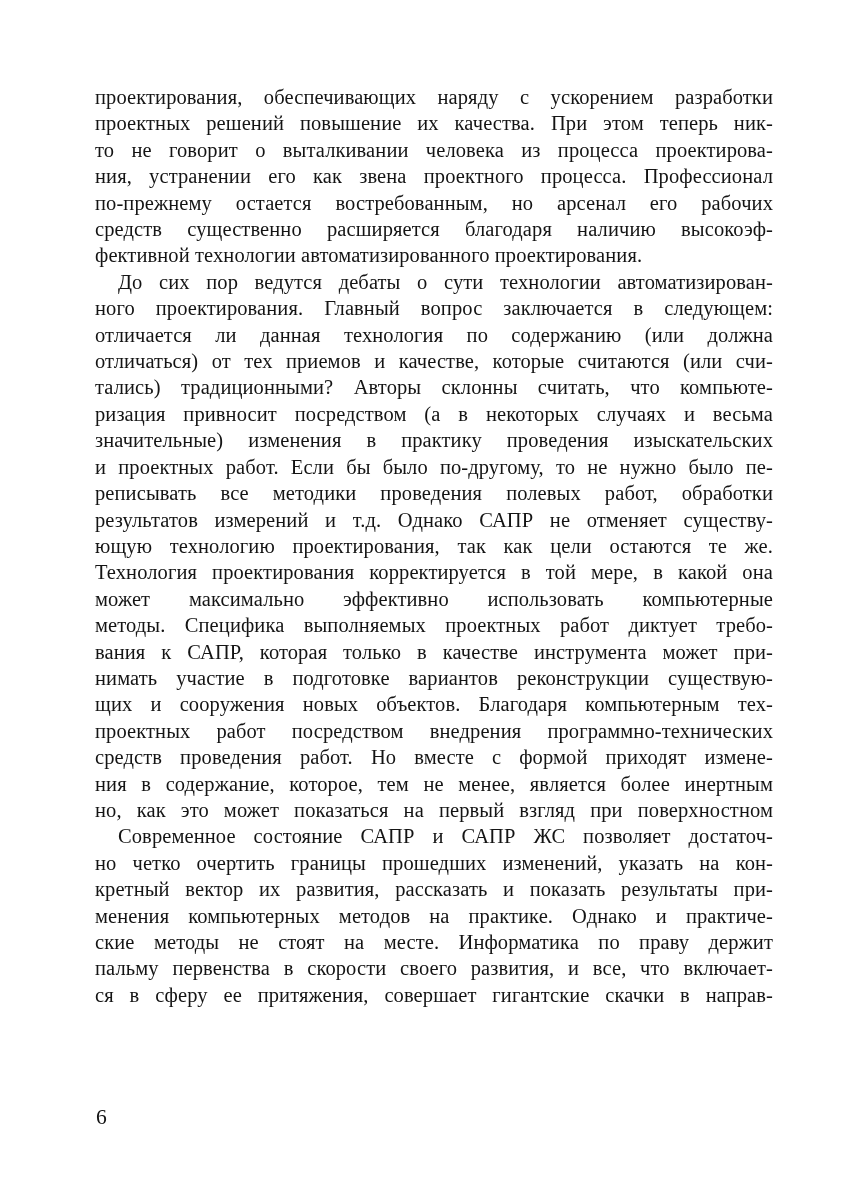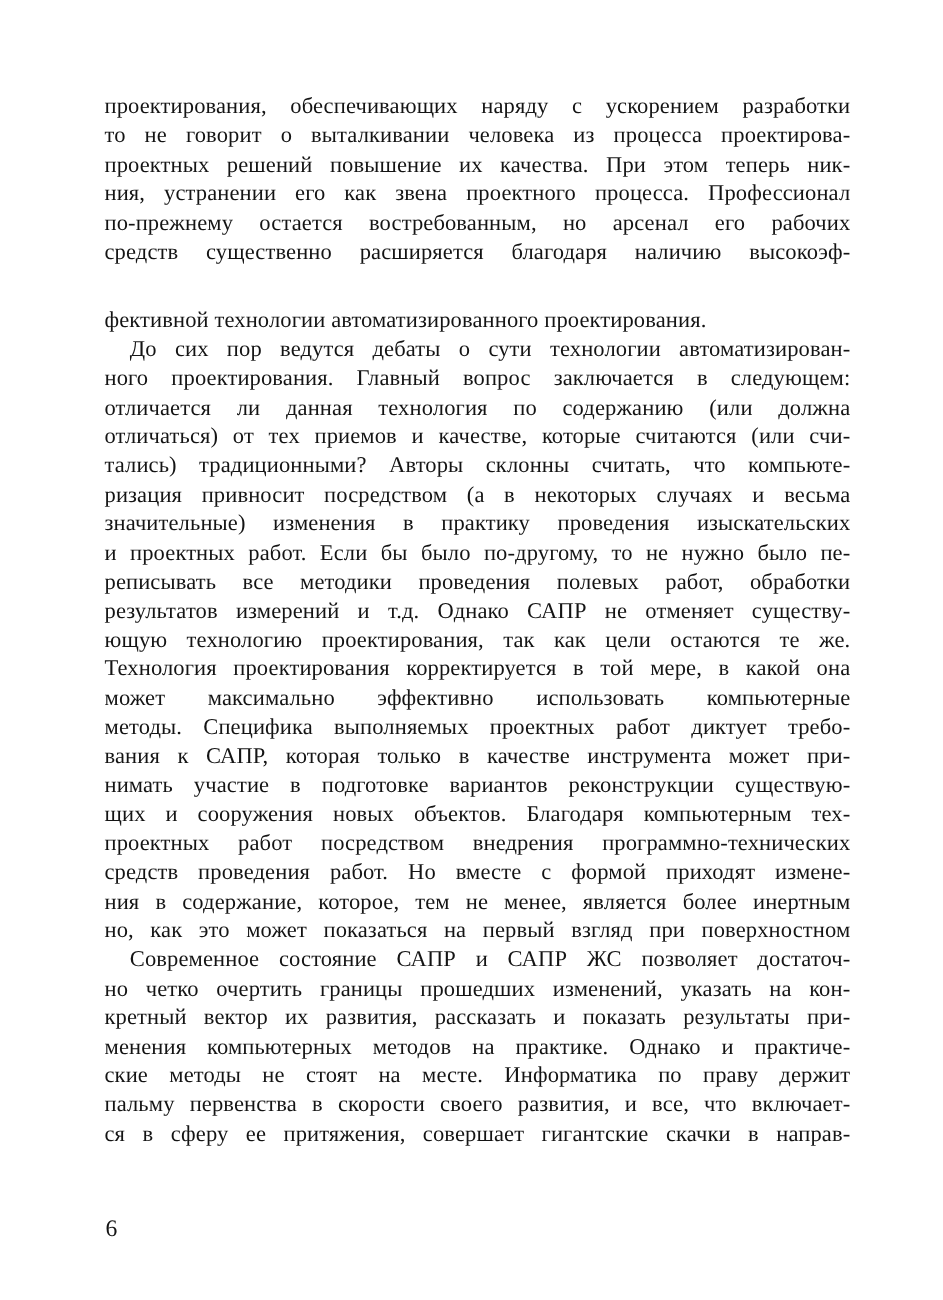--- a/index.html
+++ b/index.html
@@ -28,42 +28,41 @@
   }
   .line {
     font-size: 20.5px;
     line-height: 26.4px;
     text-align: justify;
     text-align-last: justify;
     letter-spacing: 0.1px;
   }
   .line.para-end {
     text-align-last: left;
-    margin-top: 36px;
   }
   .line.first-line {
     text-indent: 23px;
   }
   .page-number {
     position: absolute;
     left: 96px;
     top: 1104px;
     font-size: 21.5px;
     line-height: 26px;
   }
 </style>
 </head>
 <body>
 
 <div class="page">
   <div class="text-block">
       <div class="paragraph">
         <div class="line">проектирования, обеспечивающих наряду с ускорением разработки</div>
+        <div class="line">проектных решений повышение их качества. При этом теперь ник-</div>
         <div class="line">то не говорит о выталкивании человека из процесса проектирова-</div>
-        <div class="line">проектных решений повышение их качества. При этом теперь ник-</div>
         <div class="line">ния, устранении его как звена проектного процесса. Профессионал</div>
         <div class="line">по-прежнему остается востребованным, но арсенал его рабочих</div>
         <div class="line">средств существенно расширяется благодаря наличию высокоэф-</div>
         <div class="line para-end">фективной технологии автоматизированного проектирования.</div>
       </div>
       <div class="paragraph">
         <div class="line first-line">До сих пор ведутся дебаты о сути технологии автоматизирован-</div>
         <div class="line">ного проектирования. Главный вопрос заключается в следующем:</div>
         <div class="line">отличается ли данная технология по содержанию (или должна</div>
         <div class="line">отличаться) от тех приемов и качестве, которые считаются (или счи-</div>

